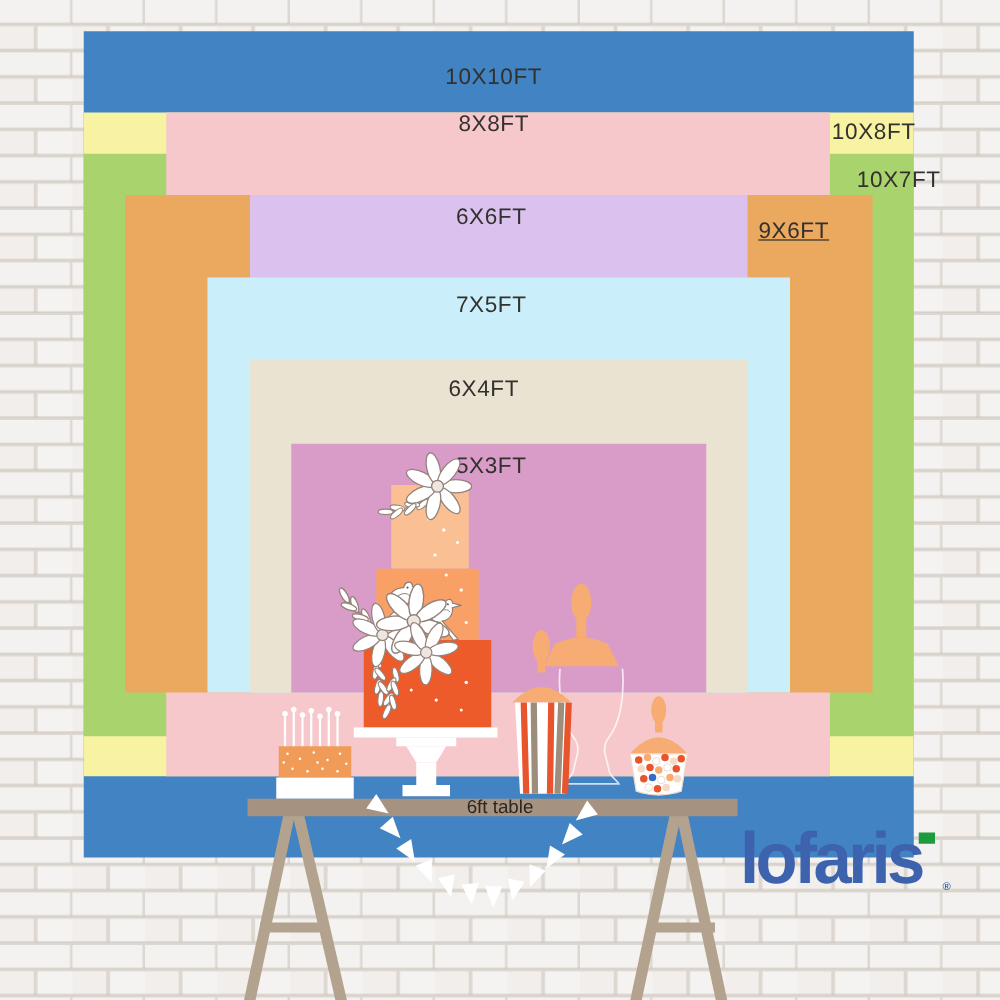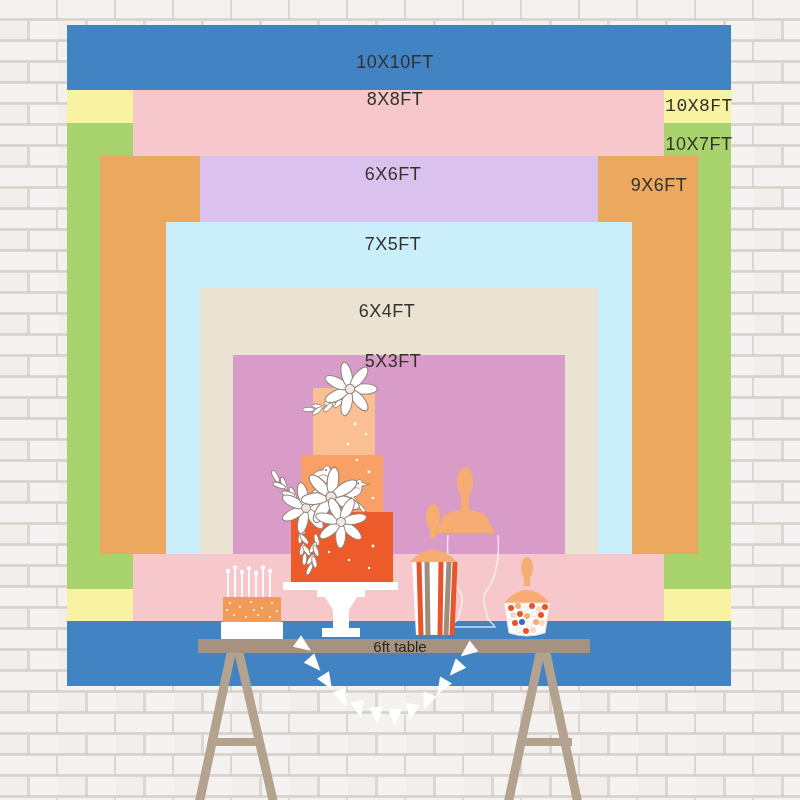--- a/index.html
+++ b/index.html
@@ -17,27 +17,27 @@
   .layer.l-9x6  {left:33px;top:131px;width:598px;height:398px;}
   .layer.l-6x6  {left:133px;top:131px;width:398px;height:398px;}
   .layer.l-7x5  {left:99px;top:197px;width:466px;height:332px;}
   .layer.l-6x4  {left:133px;top:263px;width:398px;height:266px;}
   .layer.l-5x3  {left:166px;top:330px;width:332px;height:199px;}
 
   .lbl{position:absolute;transform:translate(-50%,-50%);font-size:18px;
        color:#33312d;letter-spacing:.5px;white-space:nowrap;}
   .lbl.p-10x10{left:328px;top:37px;}
   .lbl.p-8x8  {left:328px;top:74px;}
-  .lbl.p-10x8 {left:632px;top:81px;font-family:Liberation Mono, monospace;}
-  .lbl.p-10x7 {left:632px;top:119px;}
+  .lbl.p-10x8 {left:632px;top:81px;}
+  .lbl.p-10x7 {left:652px;top:119px;}
   .lbl.p-6x6  {left:326px;top:149px;}
-  .lbl.p-9x6  {left:592px;top:160px;}
+  .lbl.p-9x6  {left:568px;top:160px;text-decoration:underline;}
   .lbl.p-7x5  {left:326px;top:219px;}
   .lbl.p-6x4  {left:320px;top:286px;}
-  .lbl.p-5x3  {left:326px;top:336px;}
+  .lbl.p-5x3  {left:326px;top:348px;}
 
   
   .svgabs{position:absolute;}
   .cake-svg   {left:245px;top:360px;width:160px;height:280px;}
   .candle-svg {left:218px;top:565px;width:70px;height:75px;}
   .jars-svg   {left:400px;top:455px;width:165px;height:185px;}
   .bunt-svg   {left:285px;top:633px;width:215px;height:100px;z-index:6;}
 
   
   .leg{position:absolute;width:9px;height:158px;background:#b3a28e;
@@ -290,14 +290,19 @@
     <use href="#flag" transform="translate(72,68) rotate(-13)"></use>
     <use href="#flag" transform="translate(91,74) rotate(-5)"></use>
     <use href="#flag" transform="translate(110,76) rotate(2)"></use>
     <use href="#flag" transform="translate(128,71) rotate(11)"></use>
     <use href="#flag" transform="translate(145,61) rotate(21)"></use>
     <use href="#flag" transform="translate(161,47) rotate(31)"></use>
     <use href="#flag" transform="translate(176,30) rotate(42)"></use>
     <use href="#flag" transform="translate(189,13) rotate(52)"></use>
   </svg>
 
+  <div class="logo">
+    <span class="logo-text" style="color: rgb(62, 99, 174);">lofaris</span>
+    <span class="logo-accent" style="background: rgb(28, 156, 60);"></span>
+    <span class="logo-reg" style="color: rgb(62, 99, 174);">®</span>
+  </div>
 
 </div>
 
 </body></html>

